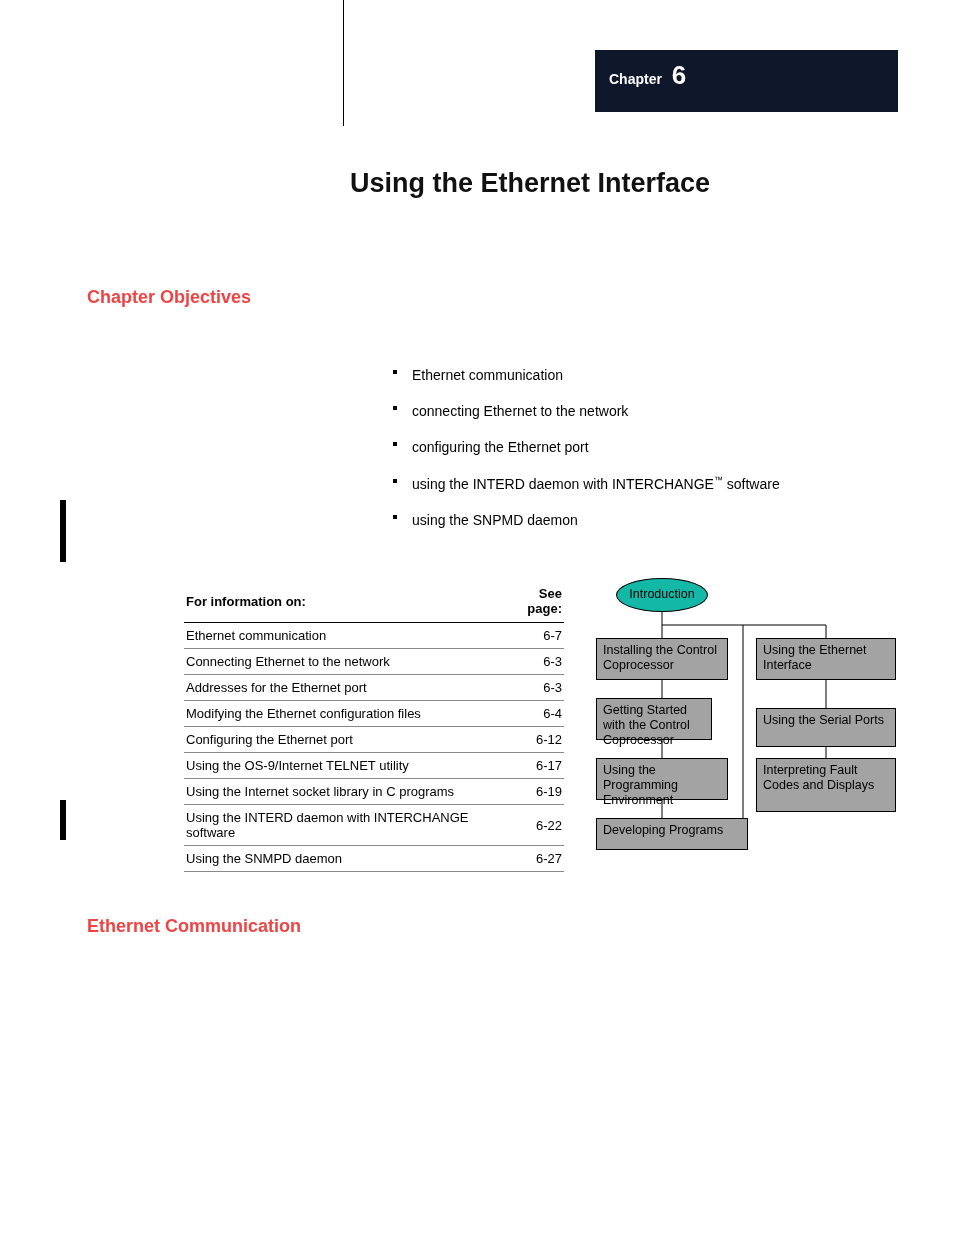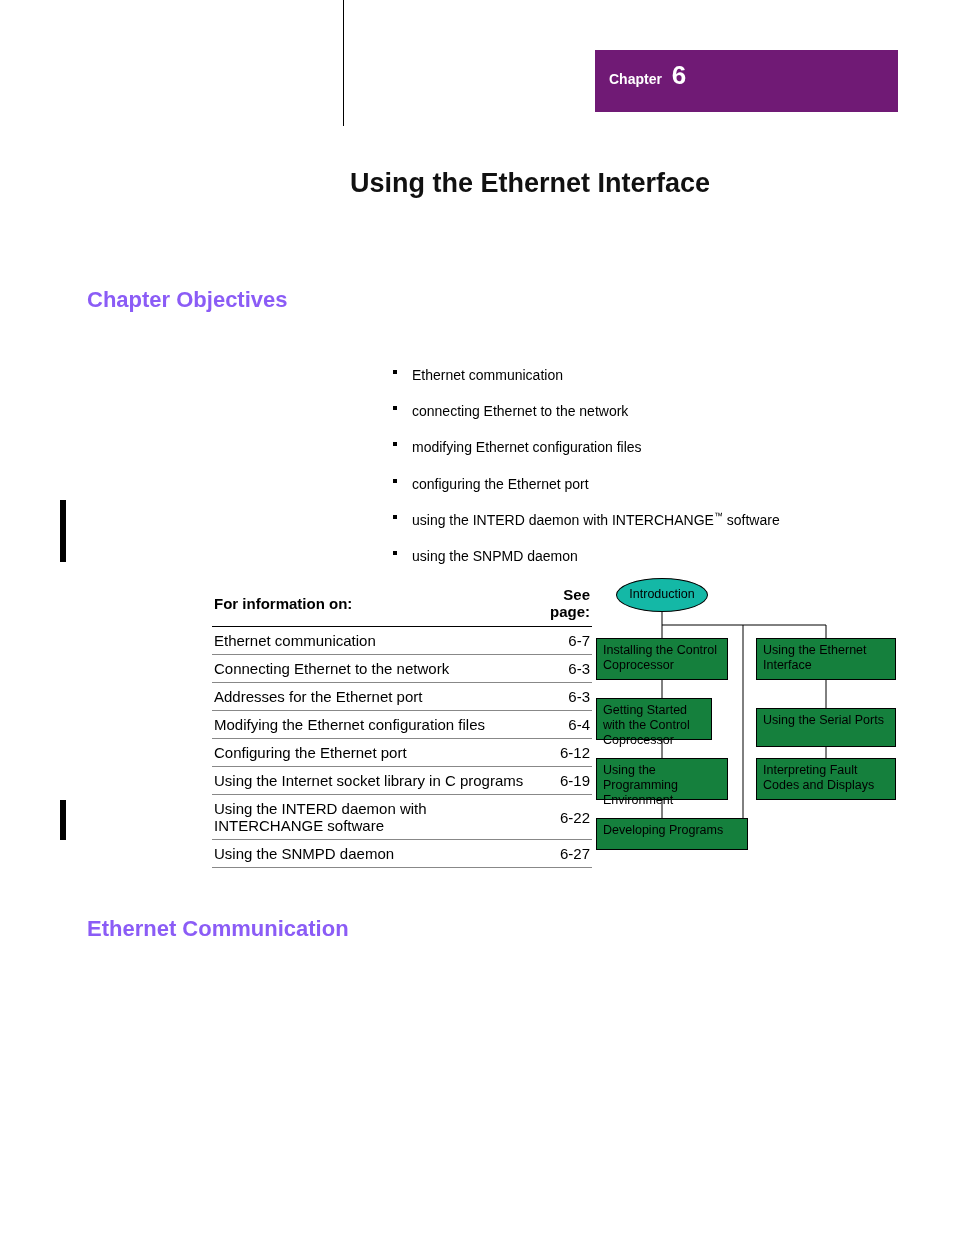--- a/index.html
+++ b/index.html
@@ -22,21 +22,21 @@
     width: 1px;
     height: 126px;
     background: #000;
   }
   .chapter-bar {
     position: absolute;
     left: 595px;
     top: 50px;
     right: 56px;
     height: 62px;
-    background: #701a75;
+    background: #0f172a;
     color: #fff;
     box-sizing: border-box;
     padding: 10px 14px;
     font-weight: bold;
     font-size: 14px;
   }
   .chapter-bar .num {
     font-size: 26px;
     margin-left: 6px;
     vertical-align: baseline;
@@ -44,23 +44,23 @@
   .title {
     position: absolute;
     left: 350px;
     top: 168px;
     font-size: 27px;
     font-weight: bold;
     color: #111;
   }
   .section-head {
     position: absolute;
-    font-size: 22px;
-    font-weight: bold;
-    color: #8b5cf6;
+    font-size: 18px;
+    font-weight: bold;
+    color: #ef4444;
   }
   .objectives-head { left: 87px; top: 287px; }
   .ethernet-head   { left: 87px; top: 916px; }
 
   
   .bullets {
     position: absolute;
     left: 356px;
     top: 352px;
     right: 60px;
@@ -90,24 +90,24 @@
     left: 60px;
     width: 6px;
     background: #000;
   }
   .revbar.a { top: 500px; height: 62px; }
   .revbar.b { top: 800px; height: 40px; }
 
   
   .idx-table {
     position: absolute;
-    left: 212px;
+    left: 184px;
     top: 580px;
     width: 380px;
-    font-size: 15px;
+    font-size: 13px;
     border-collapse: collapse;
   }
   .idx-table th {
     text-align: left;
     font-weight: bold;
     padding: 6px 2px;
     border-bottom: 1px solid #000;
   }
   .idx-table th:last-child { text-align: right; }
   .idx-table td {
@@ -121,21 +121,21 @@
     position: absolute;
     left: 596px;
     top: 578px;
     width: 302px;
     font-size: 12.5px;
     line-height: 1.2;
   }
   .flow svg { position: absolute; left: 0; top: 0; }
   .fbox {
     position: absolute;
-    background: #15803d;
+    background: #a3a3a3;
     box-sizing: border-box;
     padding: 4px 6px;
   }
   .fbox.b { border: 1px solid #000; }
   .fellipse {
     position: absolute;
     border: 1px solid #000;
     border-radius: 50%;
     text-align: center;
     box-sizing: border-box;
@@ -155,21 +155,20 @@
     <span class="num">6</span>
   </div>
 
   <div class="title">Using the Ethernet Interface</div>
 
   <div class="section-head objectives-head">Chapter Objectives</div>
 
   <ul class="bullets">
     <li>Ethernet communication</li>
     <li>connecting Ethernet to the network</li>
-    <li>modifying Ethernet configuration files</li>
     <li>configuring the Ethernet port</li>
     <li>
       <span>using the INTERD daemon with INTERCHANGE</span><sup class="tm">™</sup><span> software</span>
     </li>
     <li>using the SNPMD daemon</li>
   </ul>
 
   <div class="revbar a"></div>
   <div class="revbar b"></div>
 
@@ -195,20 +194,24 @@
         </tr>
       <tr>
           <td>Modifying the Ethernet configuration files</td>
           <td>6-4</td>
         </tr>
       <tr>
           <td>Configuring the Ethernet port</td>
           <td>6-12</td>
         </tr>
       <tr>
+          <td>Using the OS-9/Internet TELNET utility</td>
+          <td>6-17</td>
+        </tr>
+      <tr>
           <td>Using the Internet socket library in C programs</td>
           <td>6-19</td>
         </tr>
       <tr>
           <td>Using the INTERD daemon with INTERCHANGE software</td>
           <td>6-22</td>
         </tr>
       <tr>
           <td>Using the SNMPD daemon</td>
           <td>6-27</td>
@@ -237,18 +240,18 @@
       <span>Introduction</span>
     </div>
 
     <div class="fbox b" style="left:0; top:60px; width:132px; height:42px;"><span>Installing the Control Coprocessor</span></div>
     <div class="fbox b" style="left:0; top:120px; width:116px; height:42px;"><span>Getting Started with the Control Coprocessor</span></div>
     <div class="fbox b" style="left:0; top:180px; width:132px; height:42px;"><span>Using the Programming Environment</span></div>
     <div class="fbox b" style="left:0; top:240px; width:152px; height:32px;"><span>Developing Programs</span></div>
 
     <div class="fbox b" style="left:160px; top:60px; width:140px; height:42px;"><span>Using the Ethernet Interface</span></div>
     <div class="fbox b" style="left:160px; top:130px; width:140px; height:39px;"><span>Using the Serial Ports</span></div>
-    <div class="fbox b" style="left:160px; top:180px; width:140px; height:42px;"><span>Interpreting Fault Codes and Displays</span></div>
+    <div class="fbox b" style="left:160px; top:180px; width:140px; height:54px;"><span>Interpreting Fault Codes and Displays</span></div>
   </div>
 
   <div class="section-head ethernet-head">Ethernet Communication</div>
 
 </div>
 
 </body></html>

